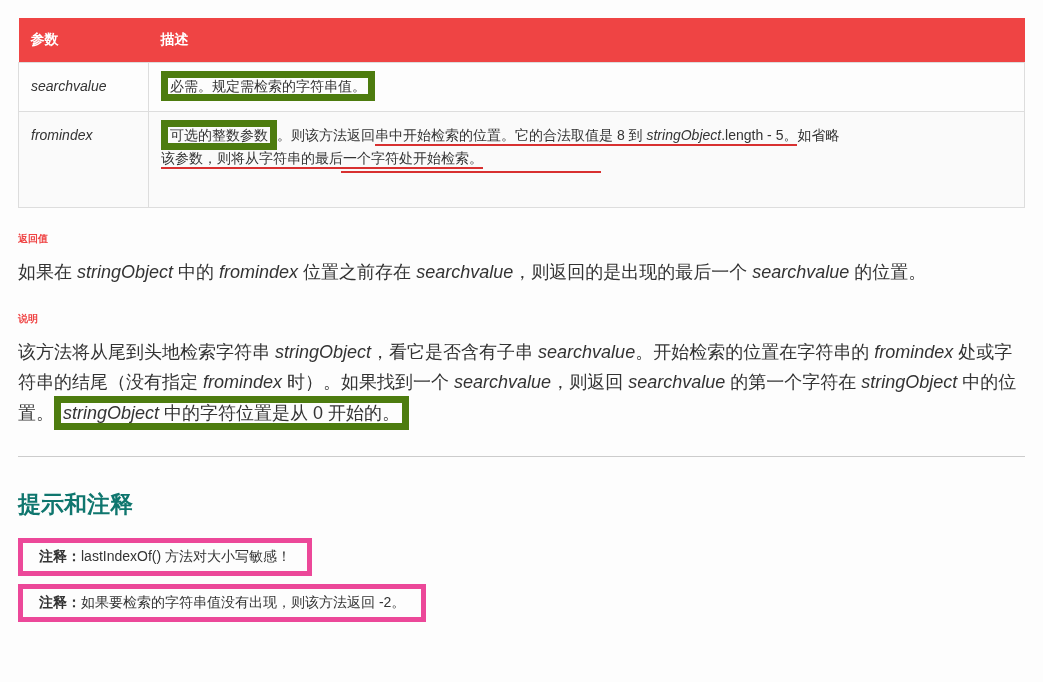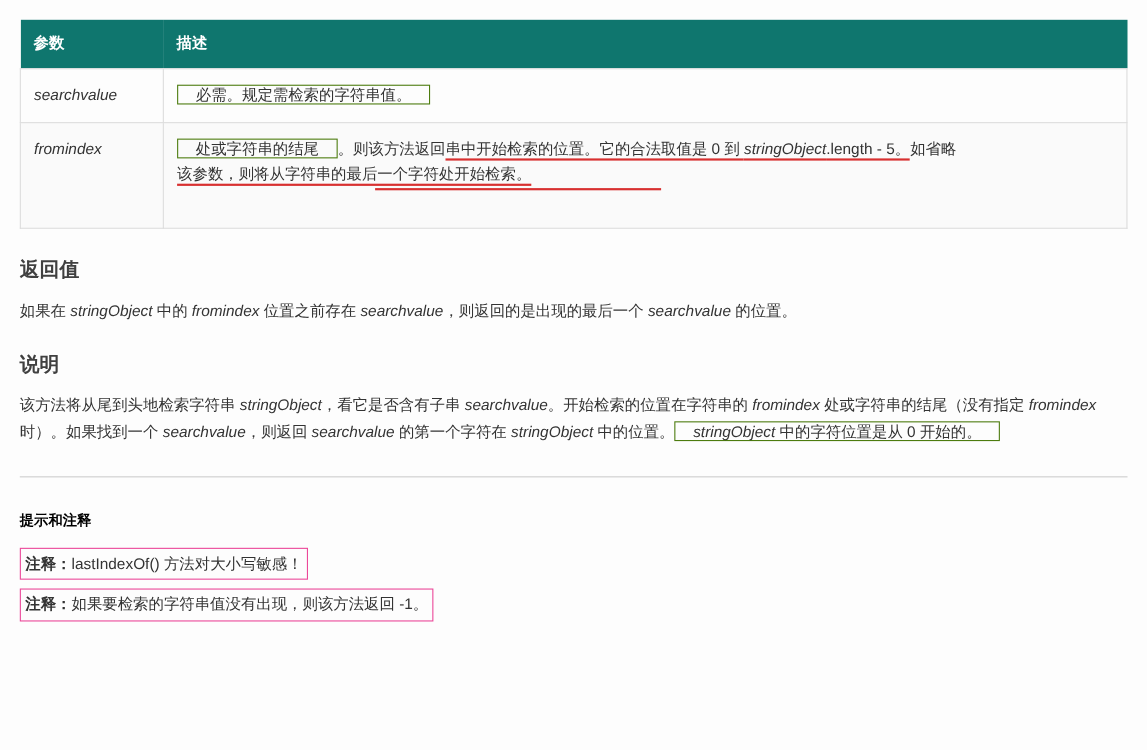--- a/index.html
+++ b/index.html
@@ -11,56 +11,56 @@
     margin: 0;
     padding: 18px 18px 30px 18px;
     line-height: 1.7;
   }
   table {
     width: 100%;
     border-collapse: collapse;
     margin-bottom: 20px;
   }
   thead th {
-    background: #0f766e;
+    background: #ef4444;
     color: #fff;
     text-align: left;
     padding: 10px 12px;
     font-weight: bold;
     font-size: 14px;
   }
   tbody td {
     border: 1px solid #ddd;
     padding: 12px 12px;
     vertical-align: top;
     font-size: 14px;
   }
   tbody tr:nth-child(even) td { background: #fafafa; }
   tbody td:first-child { width: 130px; font-style: italic; font-weight: 500; color:#333; }
   .ital { font-style: italic; }
   h3 {
-    font-size: 18px;
+    font-size: 10px;
     font-weight: bold;
     margin: 22px 0 10px 0;
-    color: #404040;
+    color: #ef4444;
   }
   h2 {
-    font-size: 13px;
+    font-size: 23px;
     font-weight: bold;
     margin: 28px 0 14px 0;
-    color: #000000;
+    color: #0f766e;
   }
-  p { margin: 10px 0; font-size:14px; }
+  p { margin: 10px 0; font-size:18px; }
   hr {
     border: none;
     border-top: 1px solid #ccc;
     margin: 28px 0 10px 0;
   }
-  .red-box { border: 1px solid #4d7c0f; padding: 0 16px; display:inline; }
-  .red-box-block { border: 1px solid #ec4899; padding: 2px 4px; display:inline-block; }
+  .red-box { border: 7px solid #4d7c0f; padding: 0 2px; display:inline; }
+  .red-box-block { border: 5px solid #ec4899; padding: 2px 16px; display:inline-block; }
   .red-underline { border-bottom: 2px solid #d83030; padding-bottom:1px; }
   .red-bar { display:inline-block; border-bottom:2px solid #d83030; width:260px; height:1px; vertical-align:top; margin-left:180px; }
   .note-row { margin: 8px 0; }
   .note-row strong { font-weight: bold; }
   .col-param { width:130px; }
 </style>
 </head>
 <body>
 
 <table>
@@ -73,21 +73,21 @@
   <tbody>
     <tr>
       <td>searchvalue</td>
       <td>
         <span class="red-box">必需。规定需检索的字符串值。</span>
       </td>
     </tr>
     <tr>
       <td>fromindex</td>
       <td>
-        <span class="red-box">处或字符串的结尾</span><span>。则该方法返回</span><span class="red-underline">串中开始检索的位置。它的合法取值是 0 到 </span><span class="ital red-underline">stringObject</span><span class="red-underline">.length - 5。</span><span>如省略</span><br>
+        <span class="red-box">可选的整数参数</span><span>。则该方法返回</span><span class="red-underline">串中开始检索的位置。它的合法取值是 8 到 </span><span class="ital red-underline">stringObject</span><span class="red-underline">.length - 5。</span><span>如省略</span><br>
         <span class="red-underline">该参数，则将从字符串的最后一个字符处开始检索。</span><br>
         <span class="red-bar"></span>
       </td>
     </tr>
   </tbody>
 </table>
 
 <h3>返回值</h3>
 <p>
   <span>如果在 </span><span class="ital">stringObject</span><span> 中的 </span><span class="ital">fromindex</span><span> 位置之前存在 </span><span class="ital">searchvalue</span><span>，则返回的是出现的最后一个 </span><span class="ital">searchvalue</span><span> 的位置。</span>
@@ -103,15 +103,15 @@
 <h2>提示和注释</h2>
 
 <div class="note-row">
   <span class="red-box-block">
     <strong>注释：</strong><span>lastIndexOf() 方法对大小写敏感！</span>
   </span>
 </div>
 
 <div class="note-row">
   <span class="red-box-block">
-    <strong>注释：</strong><span>如果要检索的字符串值没有出现，则该方法返回 -1。</span>
+    <strong>注释：</strong><span>如果要检索的字符串值没有出现，则该方法返回 -2。</span>
   </span>
 </div>
 
 </body></html>

